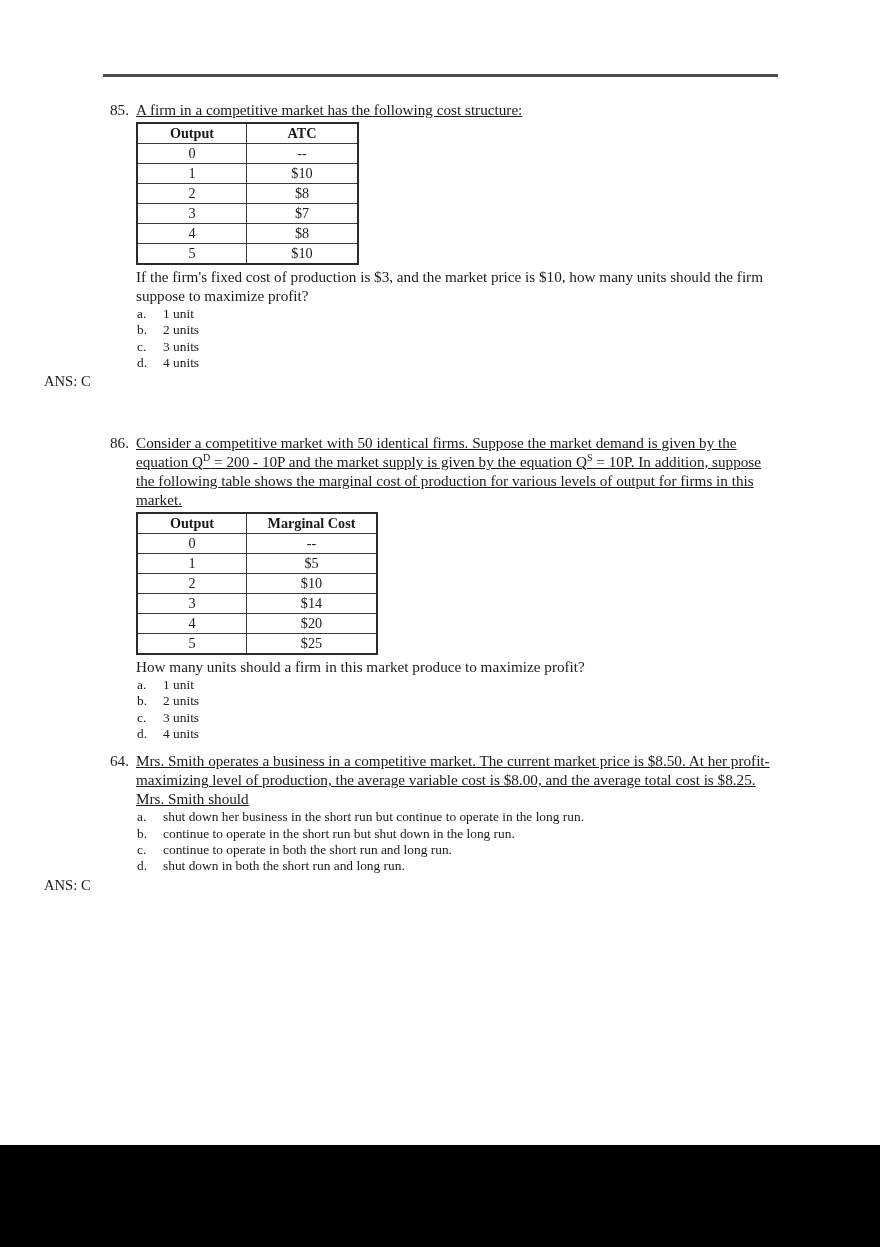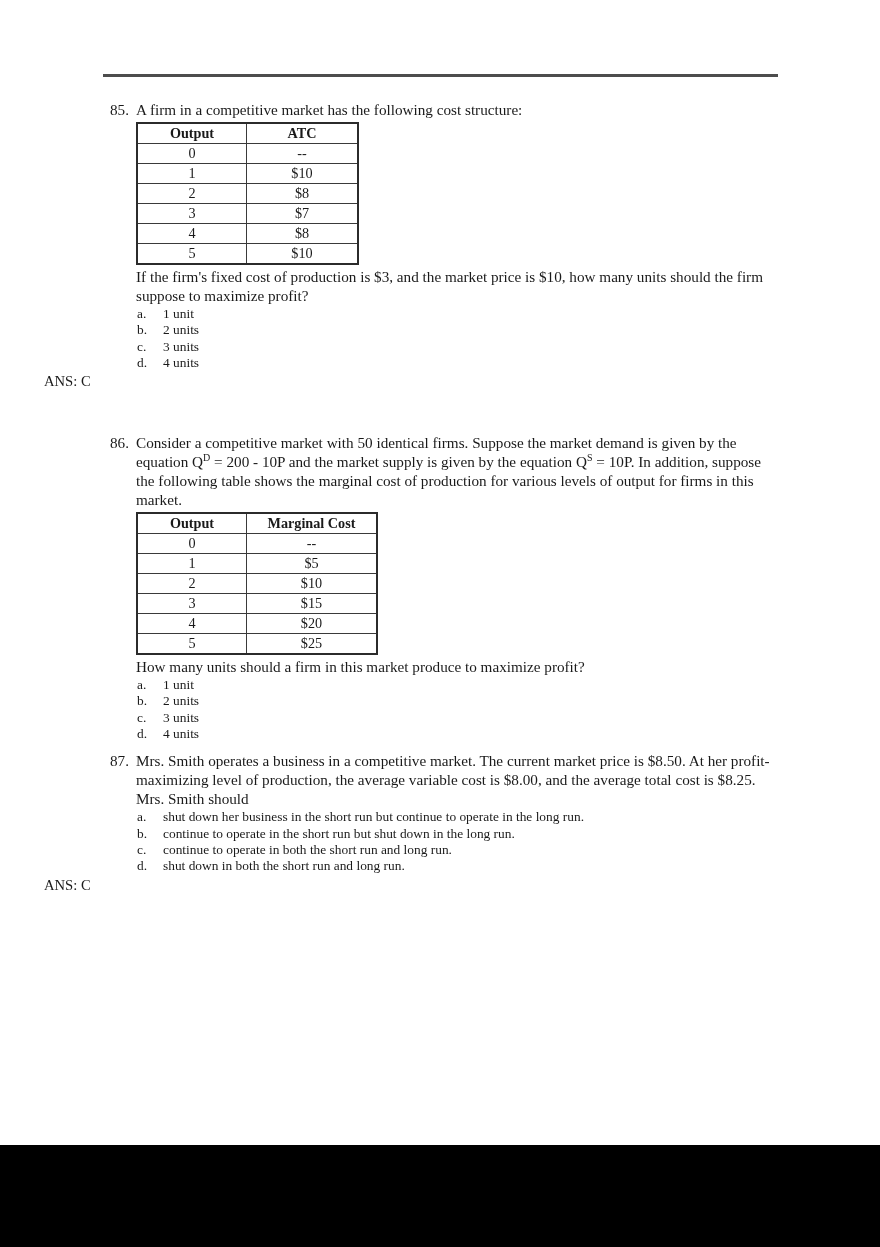--- a/index.html
+++ b/index.html
@@ -63,20 +63,21 @@
     left: 110px;
     top: 0;
     width: 26px;
     font-size: 15.2px;
     line-height: 19px;
     text-align: left;
     white-space: nowrap;
   }
   .q-text {
     display: block;
+    text-decoration: underline;
   }
 
   sup {
     font-size: 0.66em;
     vertical-align: super;
     line-height: 0;
   }
 
   
   .econ-table {
@@ -251,21 +252,21 @@
           <tr>
             <td>1</td>
             <td>$5</td>
           </tr>
           <tr>
             <td>2</td>
             <td>$10</td>
           </tr>
           <tr>
             <td>3</td>
-            <td>$15</td>
+            <td>$14</td>
           </tr>
           <tr>
             <td>4</td>
             <td>$20</td>
           </tr>
           <tr>
             <td>5</td>
             <td>$25</td>
           </tr>
         </tbody>
@@ -291,21 +292,21 @@
           <span>4 units</span>
         </li>
       </ul>
 
     </div>
 
     <div class="gap-sm"></div>
 
     <div class="question">
       <div class="q-body">
-        <span class="q-num">87.</span>
+        <span class="q-num">64.</span>
         <span class="q-text">Mrs. Smith operates a business in a competitive market. The current market price is $8.50.  At her profit-maximizing level of production, the average variable cost is $8.00, and the average total cost is $8.25.  Mrs. Smith should</span>
       </div>
 
       <ul class="options">
         <li class="option">
           <span class="opt-letter">a.</span>
           <span>shut down her business in the short run but continue to operate in the long run.</span>
         </li>
         <li class="option">
           <span class="opt-letter">b.</span>

